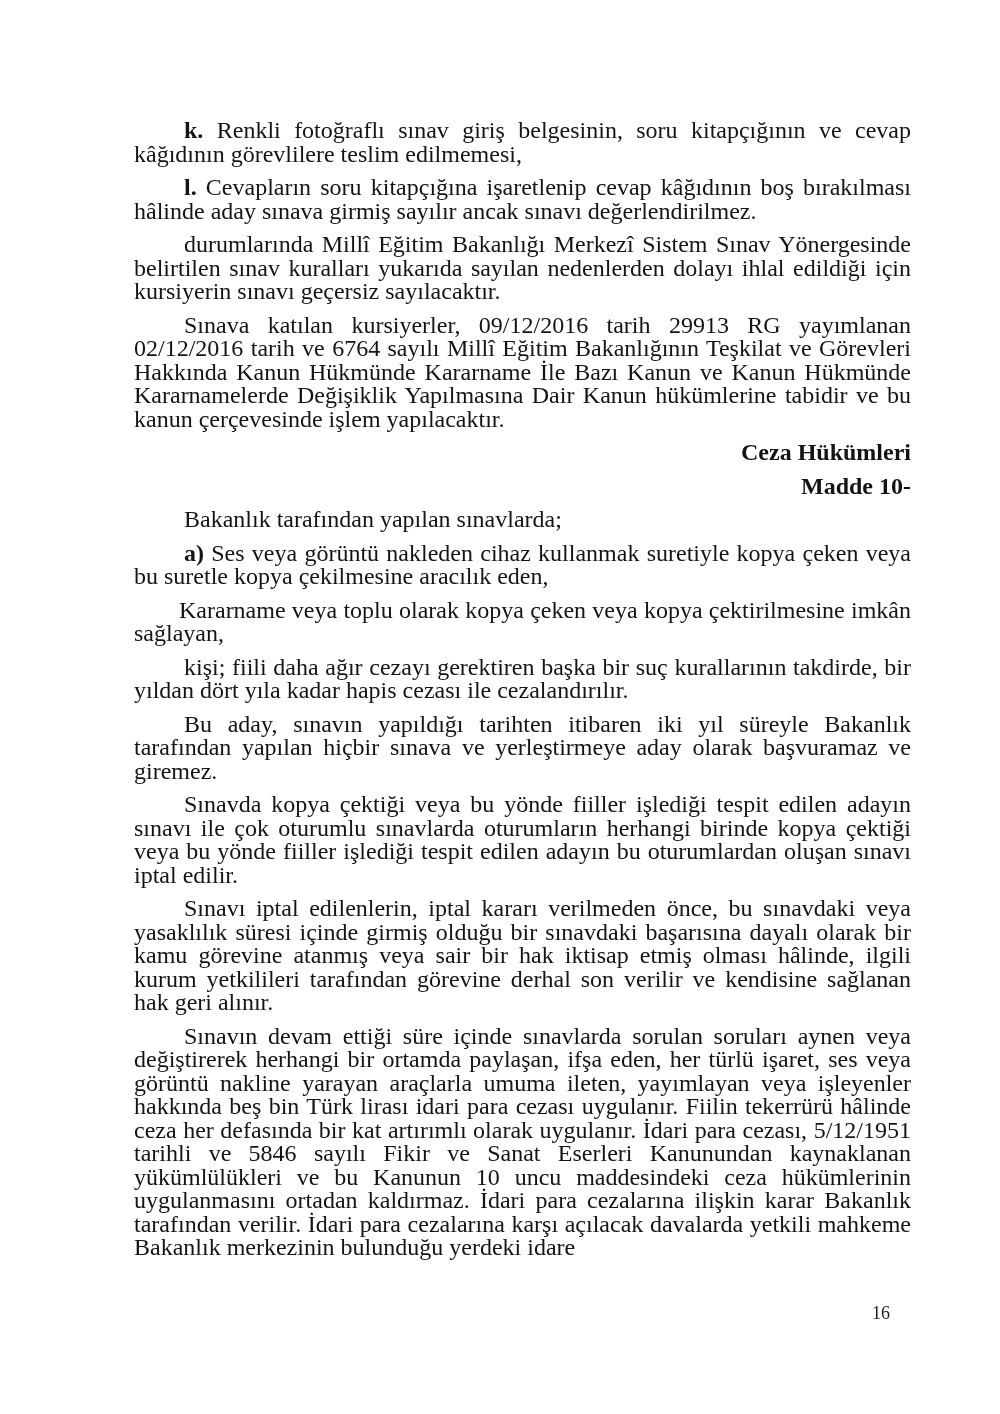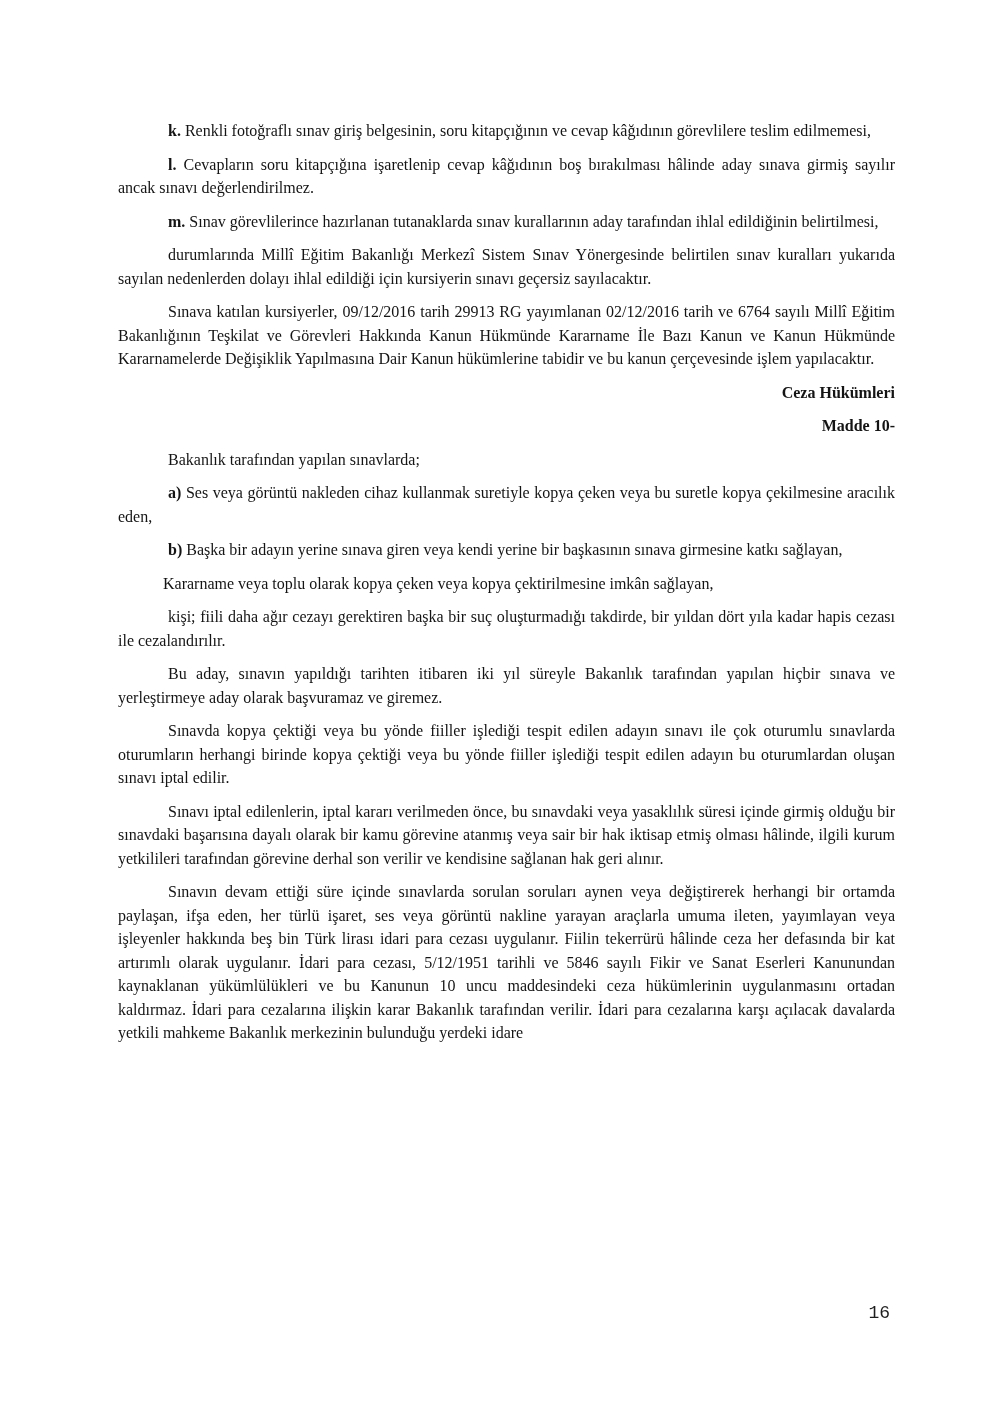--- a/index.html
+++ b/index.html
@@ -10,25 +10,25 @@
   }
   .page {
     position: relative;
     width: 1000px;
     height: 1414px;
     background: #ffffff;
     overflow: hidden;
   }
   .content {
     position: absolute;
-    left: 118px;
+    left: 134px;
     top: 119px;
     width: 777px;
     font-family: "Liberation Serif", "DejaVu Serif", serif;
-    font-size: 16px;
+    font-size: 24px;
     line-height: 23.5px;
     color: #141414;
     text-align: justify;
   }
   .para {
     margin: 0 0 10px 0;
     text-indent: 50px;
   }
   .para.heading {
     font-weight: bold;
@@ -37,55 +37,53 @@
   .para.indent-sm {
     text-indent: 45px;
   }
   .lead {
     font-weight: bold;
   }
   .page-number {
     position: absolute;
     top: 1303px;
     right: 110px;
-    font-family: Liberation Mono, monospace;
+    font-family: Liberation Serif, serif;
     font-size: 18px;
     line-height: 1.2;
     color: #1e1e1e;
   }
 </style>
 </head>
 <body>
 
 <div class="page">
   <main class="content">
 
     <p class="para item"><b class="lead">k.</b> <span>Renkli fotoğraflı sınav giriş belgesinin, soru kitapçığının ve cevap kâğıdının görevlilere teslim edilmemesi,</span></p>
 
     <p class="para item"><b class="lead">l.</b> <span>Cevapların soru kitapçığına işaretlenip cevap kâğıdının boş bırakılması hâlinde aday sınava girmiş sayılır ancak sınavı değerlendirilmez.</span></p>
 
-    <p class="para item"><b class="lead">m.</b> <span>Sınav görevlilerince hazırlanan tutanaklarda sınav kurallarının aday tarafından ihlal edildiğinin belirtilmesi,</span></p>
 
     <p class="para">durumlarında Millî Eğitim Bakanlığı Merkezî Sistem Sınav Yönergesinde belirtilen sınav kuralları yukarıda sayılan nedenlerden dolayı ihlal edildiği için kursiyerin sınavı geçersiz sayılacaktır.</p>
 
     <p class="para">Sınava katılan kursiyerler, 09/12/2016 tarih 29913 RG yayımlanan 02/12/2016 tarih ve 6764 sayılı Millî Eğitim Bakanlığının Teşkilat ve Görevleri Hakkında Kanun Hükmünde Kararname İle Bazı Kanun ve Kanun Hükmünde Kararnamelerde Değişiklik Yapılmasına Dair Kanun hükümlerine tabidir ve bu kanun çerçevesinde işlem yapılacaktır.</p>
 
     <p class="para heading">Ceza Hükümleri</p>
 
     <p class="para heading">Madde 10-</p>
 
     <p class="para">Bakanlık tarafından yapılan sınavlarda;</p>
 
     <p class="para item"><b class="lead">a)</b> <span>Ses veya görüntü nakleden cihaz kullanmak suretiyle kopya çeken veya bu suretle kopya çekilmesine aracılık eden,</span></p>
 
-    <p class="para item"><b class="lead">b)</b> <span>Başka bir adayın yerine sınava giren veya kendi yerine bir başkasının sınava girmesine katkı sağlayan,</span></p>
 
     <p class="para indent-sm">Kararname veya toplu olarak kopya çeken veya kopya çektirilmesine imkân sağlayan,</p>
 
-    <p class="para">kişi; fiili daha ağır cezayı gerektiren başka bir suç oluşturmadığı takdirde, bir yıldan dört yıla kadar hapis cezası ile cezalandırılır.</p>
+    <p class="para">kişi; fiili daha ağır cezayı gerektiren başka bir suç kurallarının takdirde, bir yıldan dört yıla kadar hapis cezası ile cezalandırılır.</p>
 
 
     <p class="para">Bu aday, sınavın yapıldığı tarihten itibaren iki yıl süreyle Bakanlık tarafından yapılan hiçbir sınava ve yerleştirmeye aday olarak başvuramaz ve giremez.</p>
 
     <p class="para">Sınavda kopya çektiği veya bu yönde fiiller işlediği tespit edilen adayın sınavı ile çok oturumlu sınavlarda oturumların herhangi birinde kopya çektiği veya bu yönde fiiller işlediği tespit edilen adayın bu oturumlardan oluşan sınavı iptal edilir.</p>
 
     <p class="para">Sınavı iptal edilenlerin, iptal kararı verilmeden önce, bu sınavdaki veya yasaklılık süresi içinde girmiş olduğu bir sınavdaki başarısına dayalı olarak bir kamu görevine atanmış veya sair bir hak iktisap etmiş olması hâlinde, ilgili kurum yetkilileri tarafından görevine derhal son verilir ve kendisine sağlanan hak geri alınır.</p>
 
     <p class="para">Sınavın devam ettiği süre içinde sınavlarda sorulan soruları aynen veya değiştirerek herhangi bir ortamda paylaşan, ifşa eden, her türlü işaret, ses veya görüntü nakline yarayan araçlarla umuma ileten, yayımlayan veya işleyenler hakkında beş bin Türk lirası idari para cezası uygulanır. Fiilin tekerrürü hâlinde ceza her defasında bir kat artırımlı olarak uygulanır. İdari para cezası, 5/12/1951 tarihli ve 5846 sayılı Fikir ve Sanat Eserleri Kanunundan kaynaklanan yükümlülükleri ve bu Kanunun 10 uncu maddesindeki ceza hükümlerinin uygulanmasını ortadan kaldırmaz. İdari para cezalarına ilişkin karar Bakanlık tarafından verilir. İdari para cezalarına karşı açılacak davalarda yetkili mahkeme Bakanlık merkezinin bulunduğu yerdeki idare</p>
 

